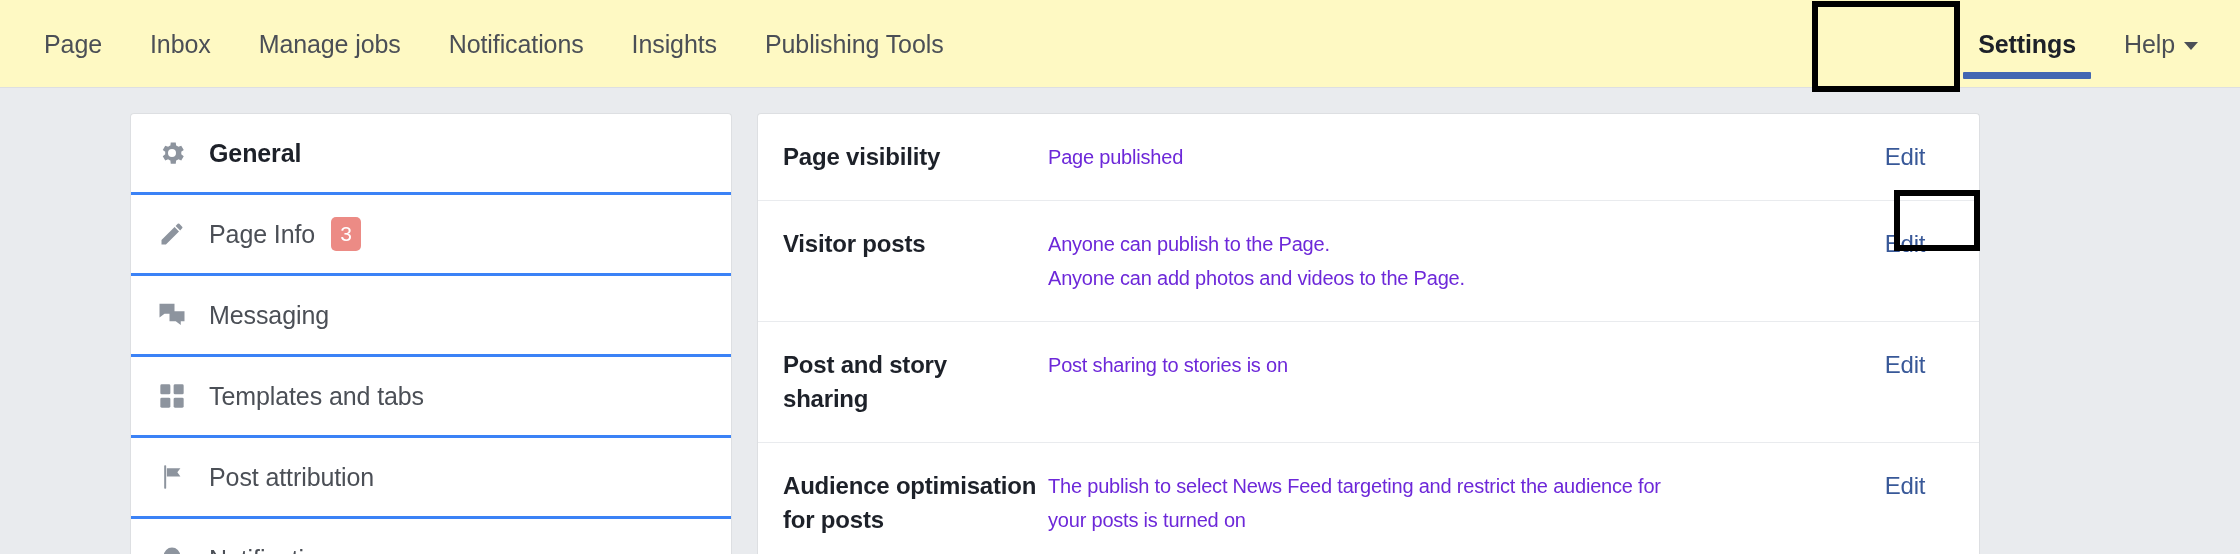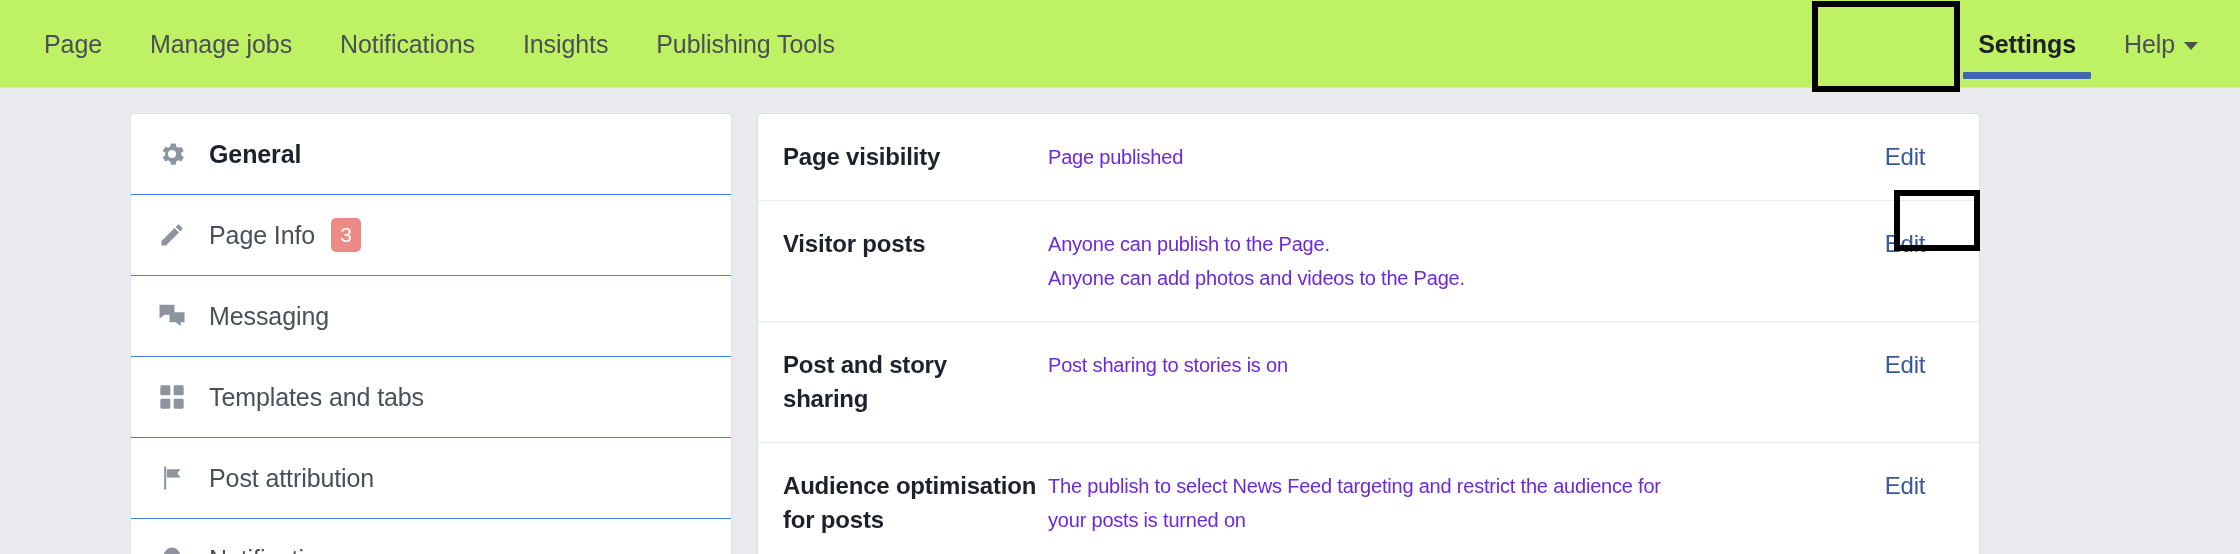--- a/index.html
+++ b/index.html
@@ -15,21 +15,21 @@
     font-family: "Liberation Sans", sans-serif;
     -webkit-font-smoothing: antialiased;
   }
 
   
   .topnav {
     position: absolute;
     left: 0; top: 0;
     width: 2240px;
     height: 88px;
-    background: #bef264;
+    background: #fef9c3;
     border-bottom: 1px solid #dddfe2;
   }
 
   .nav-left {
     position: absolute;
     left: 20px; top: 0;
     height: 88px;
     display: flex;
     align-items: center;
   }
@@ -102,21 +102,21 @@
     border-radius: 4px 4px 0 0;
     overflow: hidden;
   }
 
   .side-item {
     position: relative;
     display: flex;
     align-items: center;
     height: 81px;
     padding-left: 24px;
-    border-bottom: 1px solid #3b82f6;
+    border-bottom: 3px solid #3b82f6;
     cursor: pointer;
   }
 
   .side-item:last-child { border-bottom: none; }
 
   .side-icon {
     width: 34px;
     height: 34px;
     flex: 0 0 34px;
     margin-right: 20px;
@@ -220,20 +220,23 @@
 <body>
 
 <div class="topnav">
 
   <div class="nav-left">
 
     <div class="nav-item">
       <span>Page</span>
     </div>
 
+    <div class="nav-item">
+      <span>Inbox</span>
+    </div>
 
     <div class="nav-item">
       <span>Manage jobs</span>
     </div>
 
     <div class="nav-item">
       <span>Notifications</span>
     </div>
 
     <div class="nav-item">

